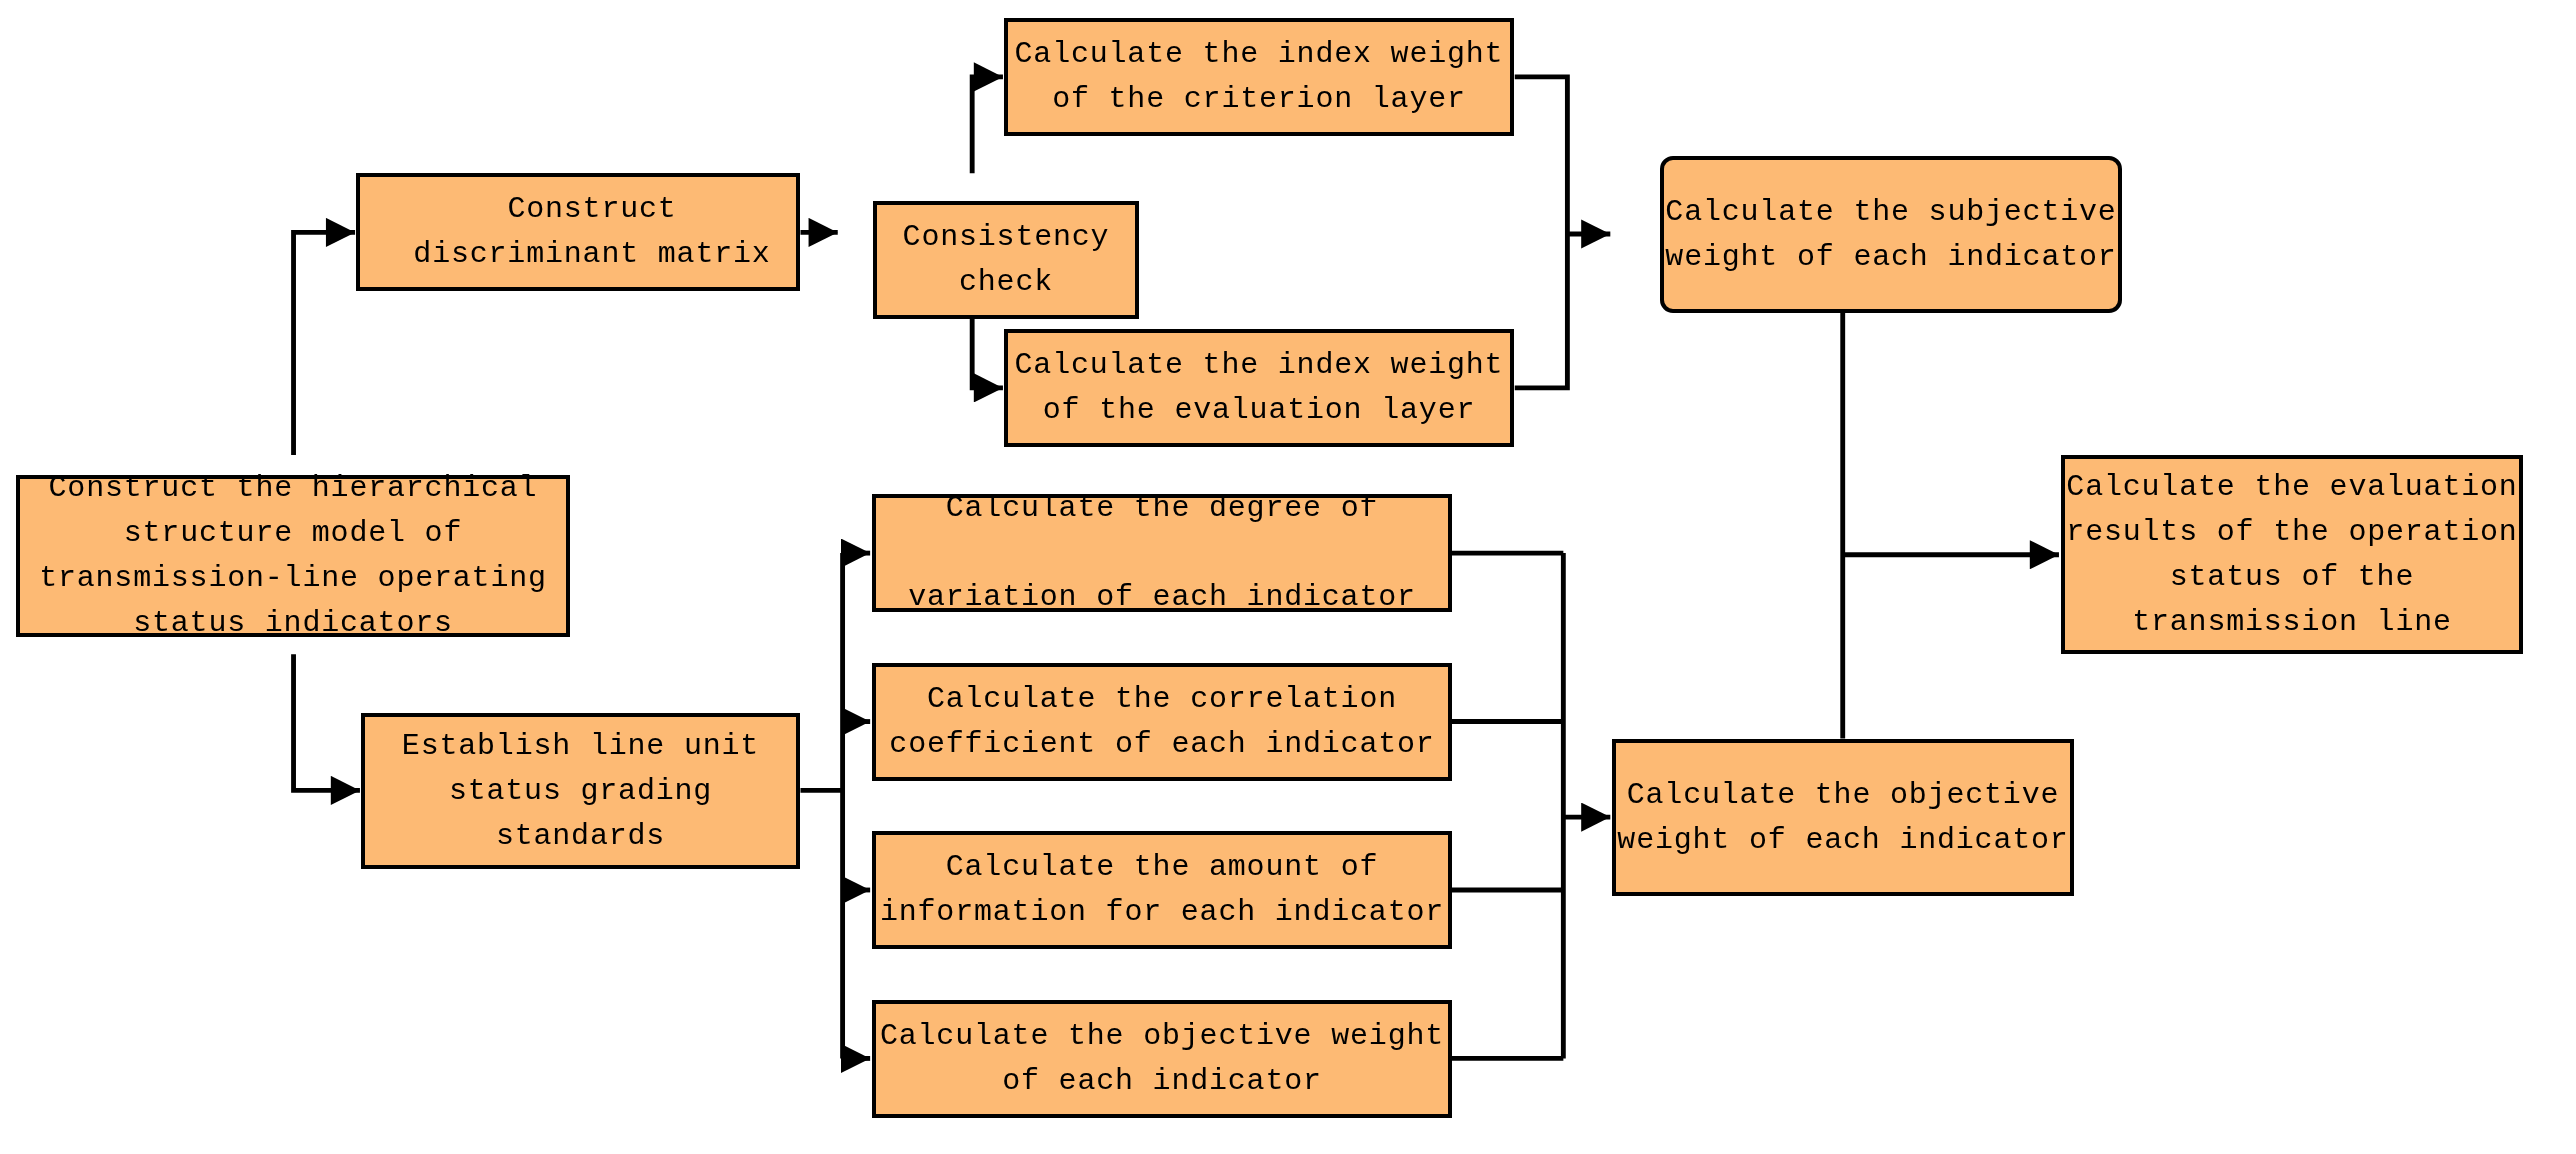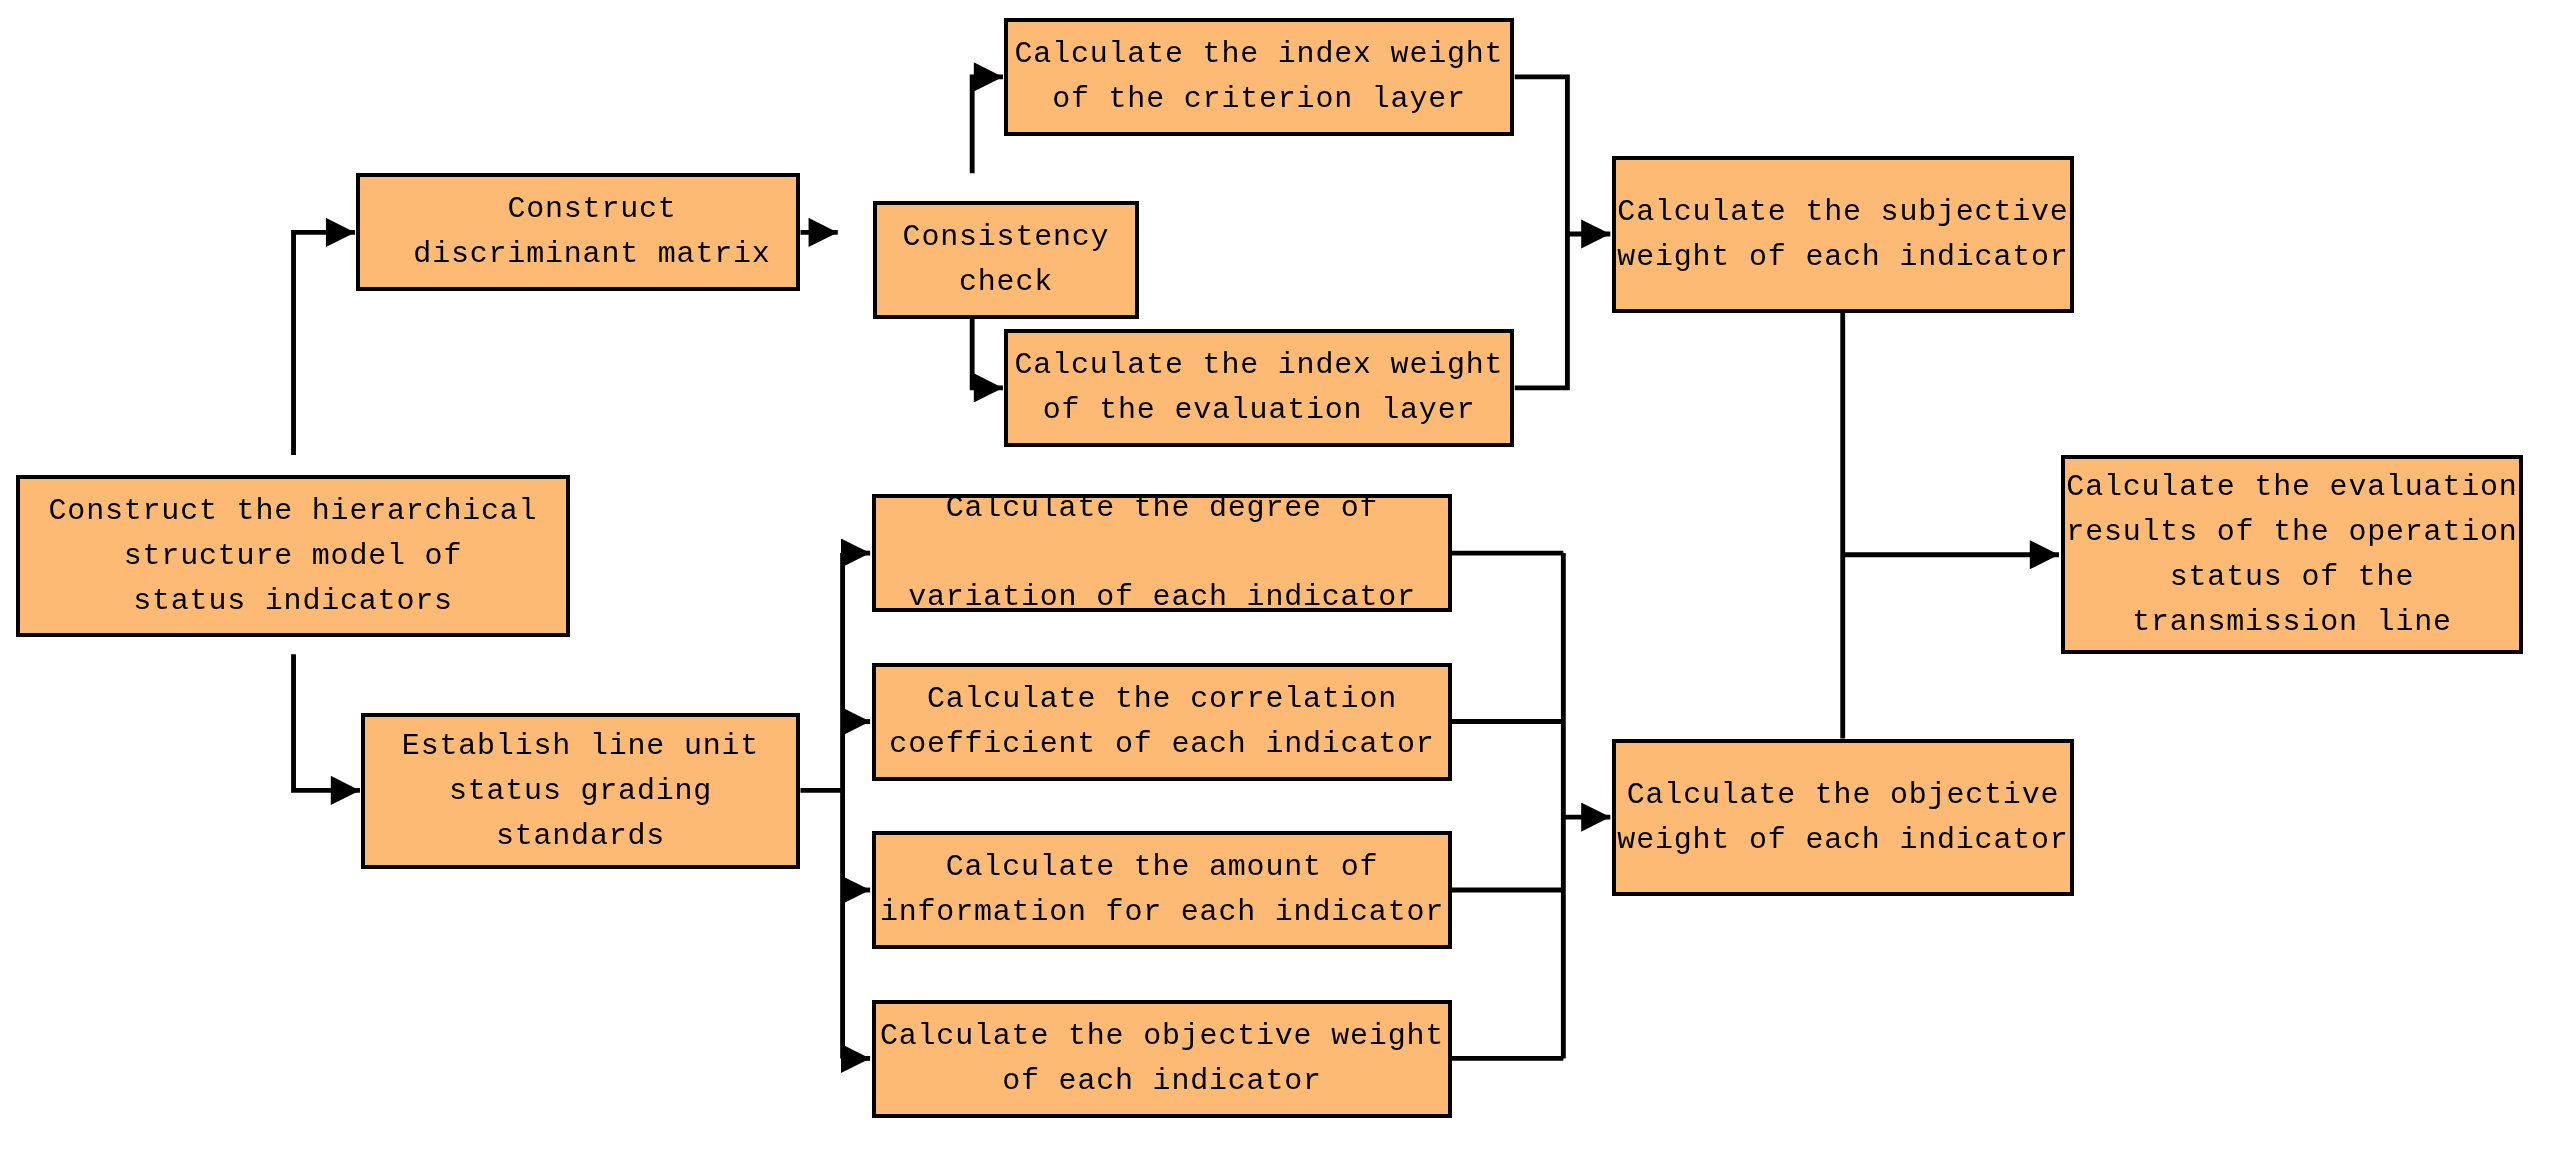--- a/index.html
+++ b/index.html
@@ -43,21 +43,21 @@
     white-space: nowrap;
   }
   .ln { display: block; }
 
   
   #n-hierarchy    { left:   16px; top:  475px; width: 554px; height: 162px; }
   #n-discriminant { left:  356px; top:  173px; width: 444px; height: 118px; padding-left: 28px; }
   #n-consistency  { left: 873px; top:  173px; width: 266px; height: 118px; margin-top: 28px; }
   #n-criterion    { left: 1004px; top:   18px; width: 510px; height: 118px; }
   #n-evallayer    { left: 1004px; top:  329px; width: 510px; height: 118px; }
-  #n-subjective   { left: 1612px; top:  156px; width: 462px; height: 157px; }
+  #n-subjective   { left: 1660px; top:  156px; width: 462px; height: 157px; border-radius: 13px; }
   #n-establish    { left:  361px; top:  713px; width: 439px; height: 156px; }
   #n-degree       { left: 872px; top:  494px; width: 580px; height: 118px; gap: 44px; }
   #n-correlation  { left: 872px; top:  663px; width: 580px; height: 118px; }
   #n-amount       { left: 872px; top: 831px; width: 580px; height: 118px; }
   #n-objsmall     { left: 872px; top: 1000px; width: 580px; height: 118px; }
   #n-objright     { left: 1612px; top:  739px; width: 462px; height: 157px; }
   #n-evalresults  { left: 2061px; top:  455px; width: 462px; height: 199px; }
 </style>
 </head>
 <body>
@@ -107,20 +107,21 @@
     <path class="edge" d="M1792,1307 L1930,1307"></path>
 
     <path class="edge" d="M1930,683 L1930,1307"></path>
 
     <path class="edge" d="M1930,1009 L1988,1009" marker-end="url(#arrow)"></path>
   </svg>
 
   <div class="node" id="n-hierarchy">
     <span class="ln">Construct the hierarchical</span>
     <span class="ln">structure model of</span>
+    <span class="ln">transmission-line operating</span>
     <span class="ln">status indicators</span>
   </div>
 
   <div class="node" id="n-discriminant">
     <span class="ln">Construct</span>
     <span class="ln">discriminant matrix</span>
   </div>
 
   <div class="node" id="n-consistency">
     <span class="ln">Consistency</span>

